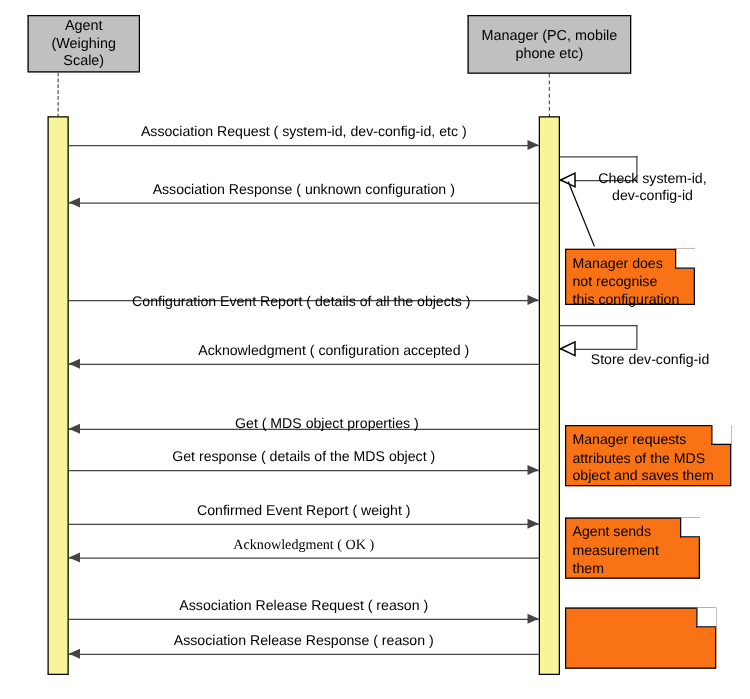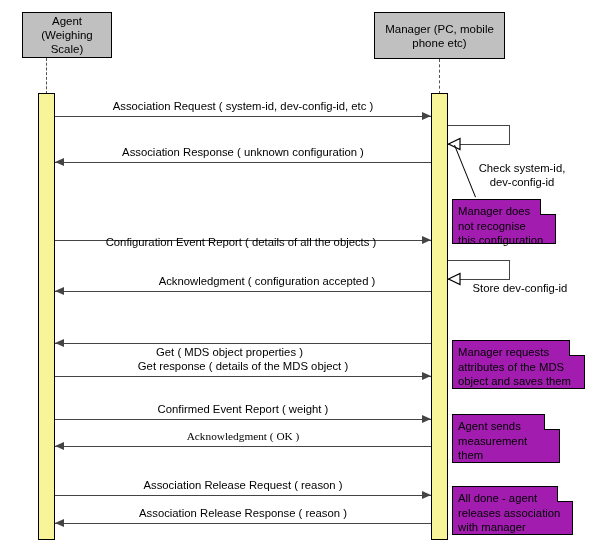--- a/index.html
+++ b/index.html
@@ -104,21 +104,21 @@
     line-height: 14px;
     color: #000000;
     text-align: center;
     white-space: nowrap;
   }
 
   
   .note {
     position: absolute;
     box-sizing: border-box;
-    background: #a21caf;
+    background: #f97316;
     border: 1.2px solid #000000;
     font-size: 11.3px;
     line-height: 14.5px;
     color: #000000;
     padding: 4px 5px 3px 5px;
   }
   .note .fold {
     position: absolute;
     top: -1px;
     right: -1px;
@@ -174,21 +174,21 @@
   <div class="msg" style="left:55px; top:240px; width:376px;"></div>
   <div class="arrow-head arrow-right" style="left:422px; top:235.5px;"></div>
   <div class="msg-label" style="left:55px; top:236px; width:372px;">Configuration Event Report ( details of all the objects )</div>
 
   <div class="msg" style="left:55px; top:291px; width:376px;"></div>
   <div class="arrow-head arrow-left" style="left:55px; top:286.5px;"></div>
   <div class="msg-label" style="left:55px; top:275px; width:424px;">Acknowledgment ( configuration accepted )</div>
 
   <div class="msg" style="left:55px; top:343px; width:376px;"></div>
   <div class="arrow-head arrow-left" style="left:55px; top:338.5px;"></div>
-  <div class="msg-label" style="left:55px; top:346px; width:349px;">Get ( MDS object properties )</div>
+  <div class="msg-label" style="left:55px; top:333px; width:349px;padding-left:32px;">Get ( MDS object properties )</div>
 
   <div class="msg" style="left:55px; top:376px; width:376px;"></div>
   <div class="arrow-head arrow-right" style="left:422px; top:371.5px;"></div>
   <div class="msg-label" style="left:55px; top:360px; width:376px;">Get response ( details of the MDS object )</div>
 
   <div class="msg" style="left:55px; top:419px; width:376px;"></div>
   <div class="arrow-head arrow-right" style="left:422px; top:414.5px;"></div>
   <div class="msg-label" style="left:55px; top:403px; width:376px;">Confirmed Event Report ( weight )</div>
 
   <div class="msg" style="left:55px; top:446px; width:376px;"></div>
@@ -204,21 +204,21 @@
   <div class="msg-label" style="left:55px; top:507px; width:376px;">Association Release Response ( reason )</div>
 
   <div class="self-msg" style="left:448px; top:125px; width:62px; height:20px;">
     <div class="seg-top" style="top:0px; width:62px;"></div>
     <div class="seg-right" style="left:60.6px; top:0px; height:19px;"></div>
     <div class="seg-bottom" style="top:19px; width:62px;"></div>
   </div>
   <svg width="14" height="14" viewBox="0 0 14 14" style="position:absolute; left:447px; top:137px;">
     <path d="M1.5 7 L13 1.5 L13 12.5 Z" fill="#ffffff" stroke="#000000" stroke-width="1.2" stroke-linejoin="miter"></path>
   </svg>
-  <div class="self-label" style="left:462px; top:161px; width:120px;">
+  <div class="self-label" style="left:462px; top:136px; width:120px;">
     <span class="note-line">Check system-id,</span>
     <span class="note-line">dev-config-id</span>
   </div>
 
   <div class="self-msg" style="left:448px; top:260px; width:62px; height:20px;">
     <div class="seg-top" style="top:0px; width:62px;"></div>
     <div class="seg-right" style="left:60.6px; top:0px; height:19px;"></div>
     <div class="seg-bottom" style="top:19px; width:62px;"></div>
   </div>
   <svg width="14" height="14" viewBox="0 0 14 14" style="position:absolute; left:447px; top:272px;">
@@ -252,20 +252,15 @@
     <div class="fold"></div>
     <div class="note-text">
       <span class="note-line">Agent sends</span>
       <span class="note-line">measurement</span>
       <span class="note-line">them</span>
     </div>
   </div>
 
   <div class="note" style="left:452px; top:486px; width:121px; height:49px;">
     <div class="fold"></div>
-    <div class="note-text">
-      <span class="note-line">All done - agent</span>
-      <span class="note-line">releases association</span>
-      <span class="note-line">with manager</span>
-    </div>
   </div>
 
 </div>
 
 </body></html>

